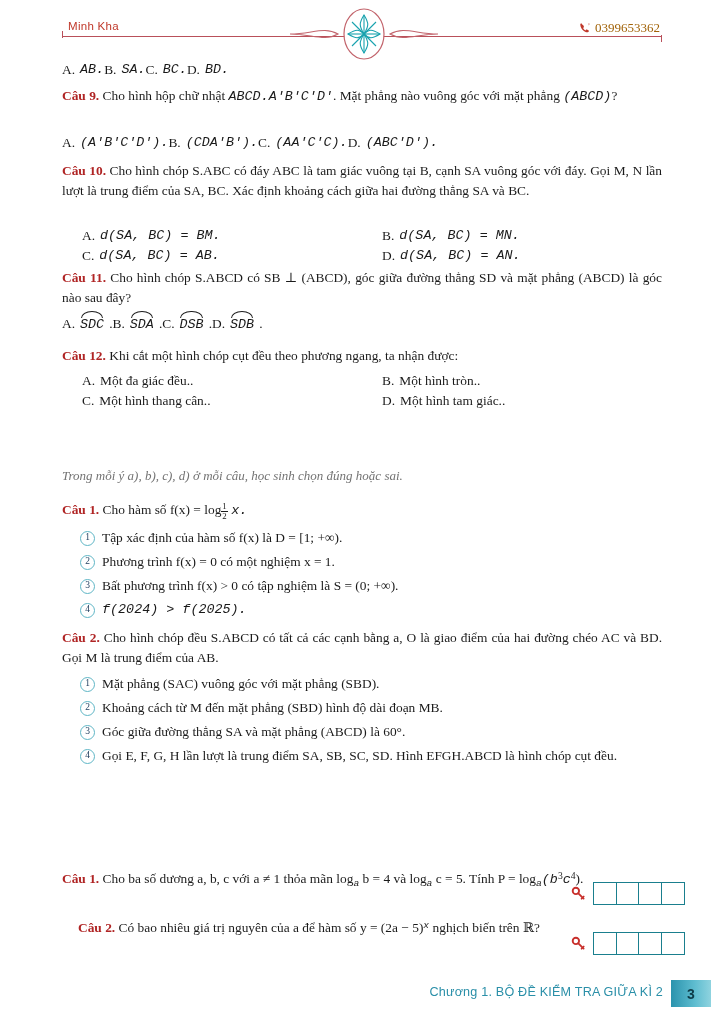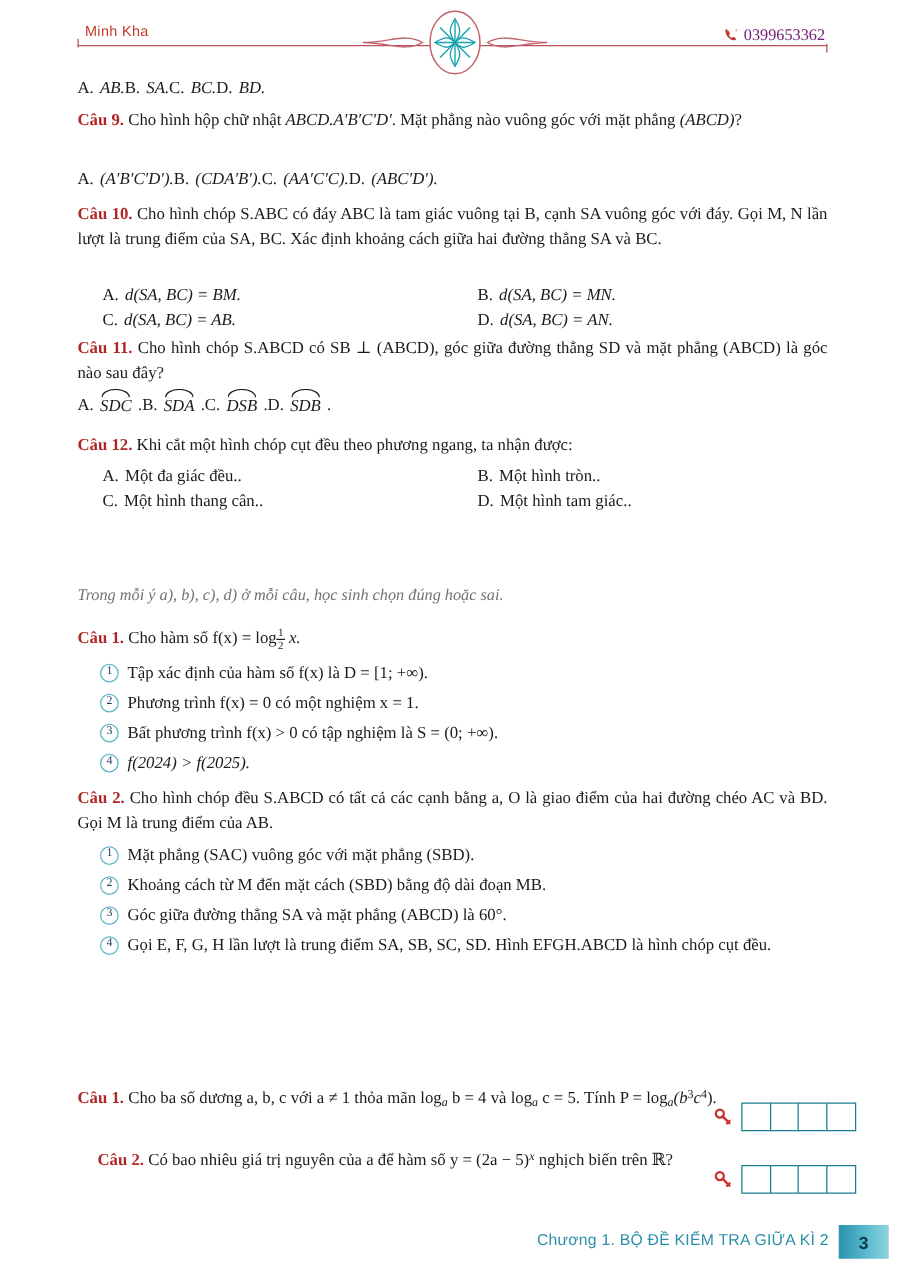--- a/index.html
+++ b/index.html
@@ -55,21 +55,21 @@
     font-family: "Liberation Sans", sans-serif;
     font-size: 11.5px;
     color: #c0392b;
     letter-spacing: .3px;
   }
   .header-phone {
     position: absolute;
     right: 2px;
     top: 8px;
     font-size: 13px;
-    color: #701a75;
+    color: #a16207;
     display: flex;
     align-items: center;
     gap: 4px;
   }
   .phone-ico {
     display: inline-block;
     width: 12px;
     height: 12px;
     color: #c0392b;
   }
@@ -86,21 +86,21 @@
     position: absolute;
     font-size: 13.4px;
     line-height: 19.6px;
     text-align: justify;
     color: #1b1b1b;
   }
   .qlabel {
     color: #b02525;
     font-weight: bold;
   }
-  .mi { font-style: italic; font-family: Liberation Serif, serif; }
+  .mi { font-style: italic; font-family: Liberation Mono, monospace; }
   .mr { font-style: normal; }
 
   .opts {
     position: absolute;
     font-size: 13.4px;
     line-height: 19.6px;
   }
   .opt-row {
     display: flex;
     width: 100%;
@@ -462,21 +462,21 @@
     <span class="qlabel">Câu 2.</span>
     <span>Cho hình chóp đều S.ABCD có tất cả các cạnh bằng a, O là giao điểm của hai đường chéo AC và BD. Gọi M là trung điểm của AB.</span>
   </div>
 
   <div class="stmt" style="left:80px; top:674px; width:590px;">
     <div class="circ">1</div>
     <div class="stmt-body">Mặt phẳng (SAC) vuông góc với mặt phẳng (SBD).</div>
   </div>
   <div class="stmt" style="left:80px; top:698px; width:590px;">
     <div class="circ">2</div>
-    <div class="stmt-body">Khoảng cách từ M đến mặt cách (SBD) bằng độ dài đoạn MB.</div>
+    <div class="stmt-body">Khoảng cách từ M đến mặt phẳng (SBD) hình độ dài đoạn MB.</div>
   </div>
   <div class="stmt" style="left:80px; top:722px; width:590px;">
     <div class="circ">3</div>
     <div class="stmt-body">Góc giữa đường thẳng SA và mặt phẳng (ABCD) là 60°.</div>
   </div>
   <div class="stmt" style="left:80px; top:746px; width:580px;">
     <div class="circ">4</div>
     <div class="stmt-body">Gọi E, F, G, H lần lượt là trung điểm SA, SB, SC, SD. Hình EFGH.ABCD là hình chóp cụt đều.</div>
   </div>
 

